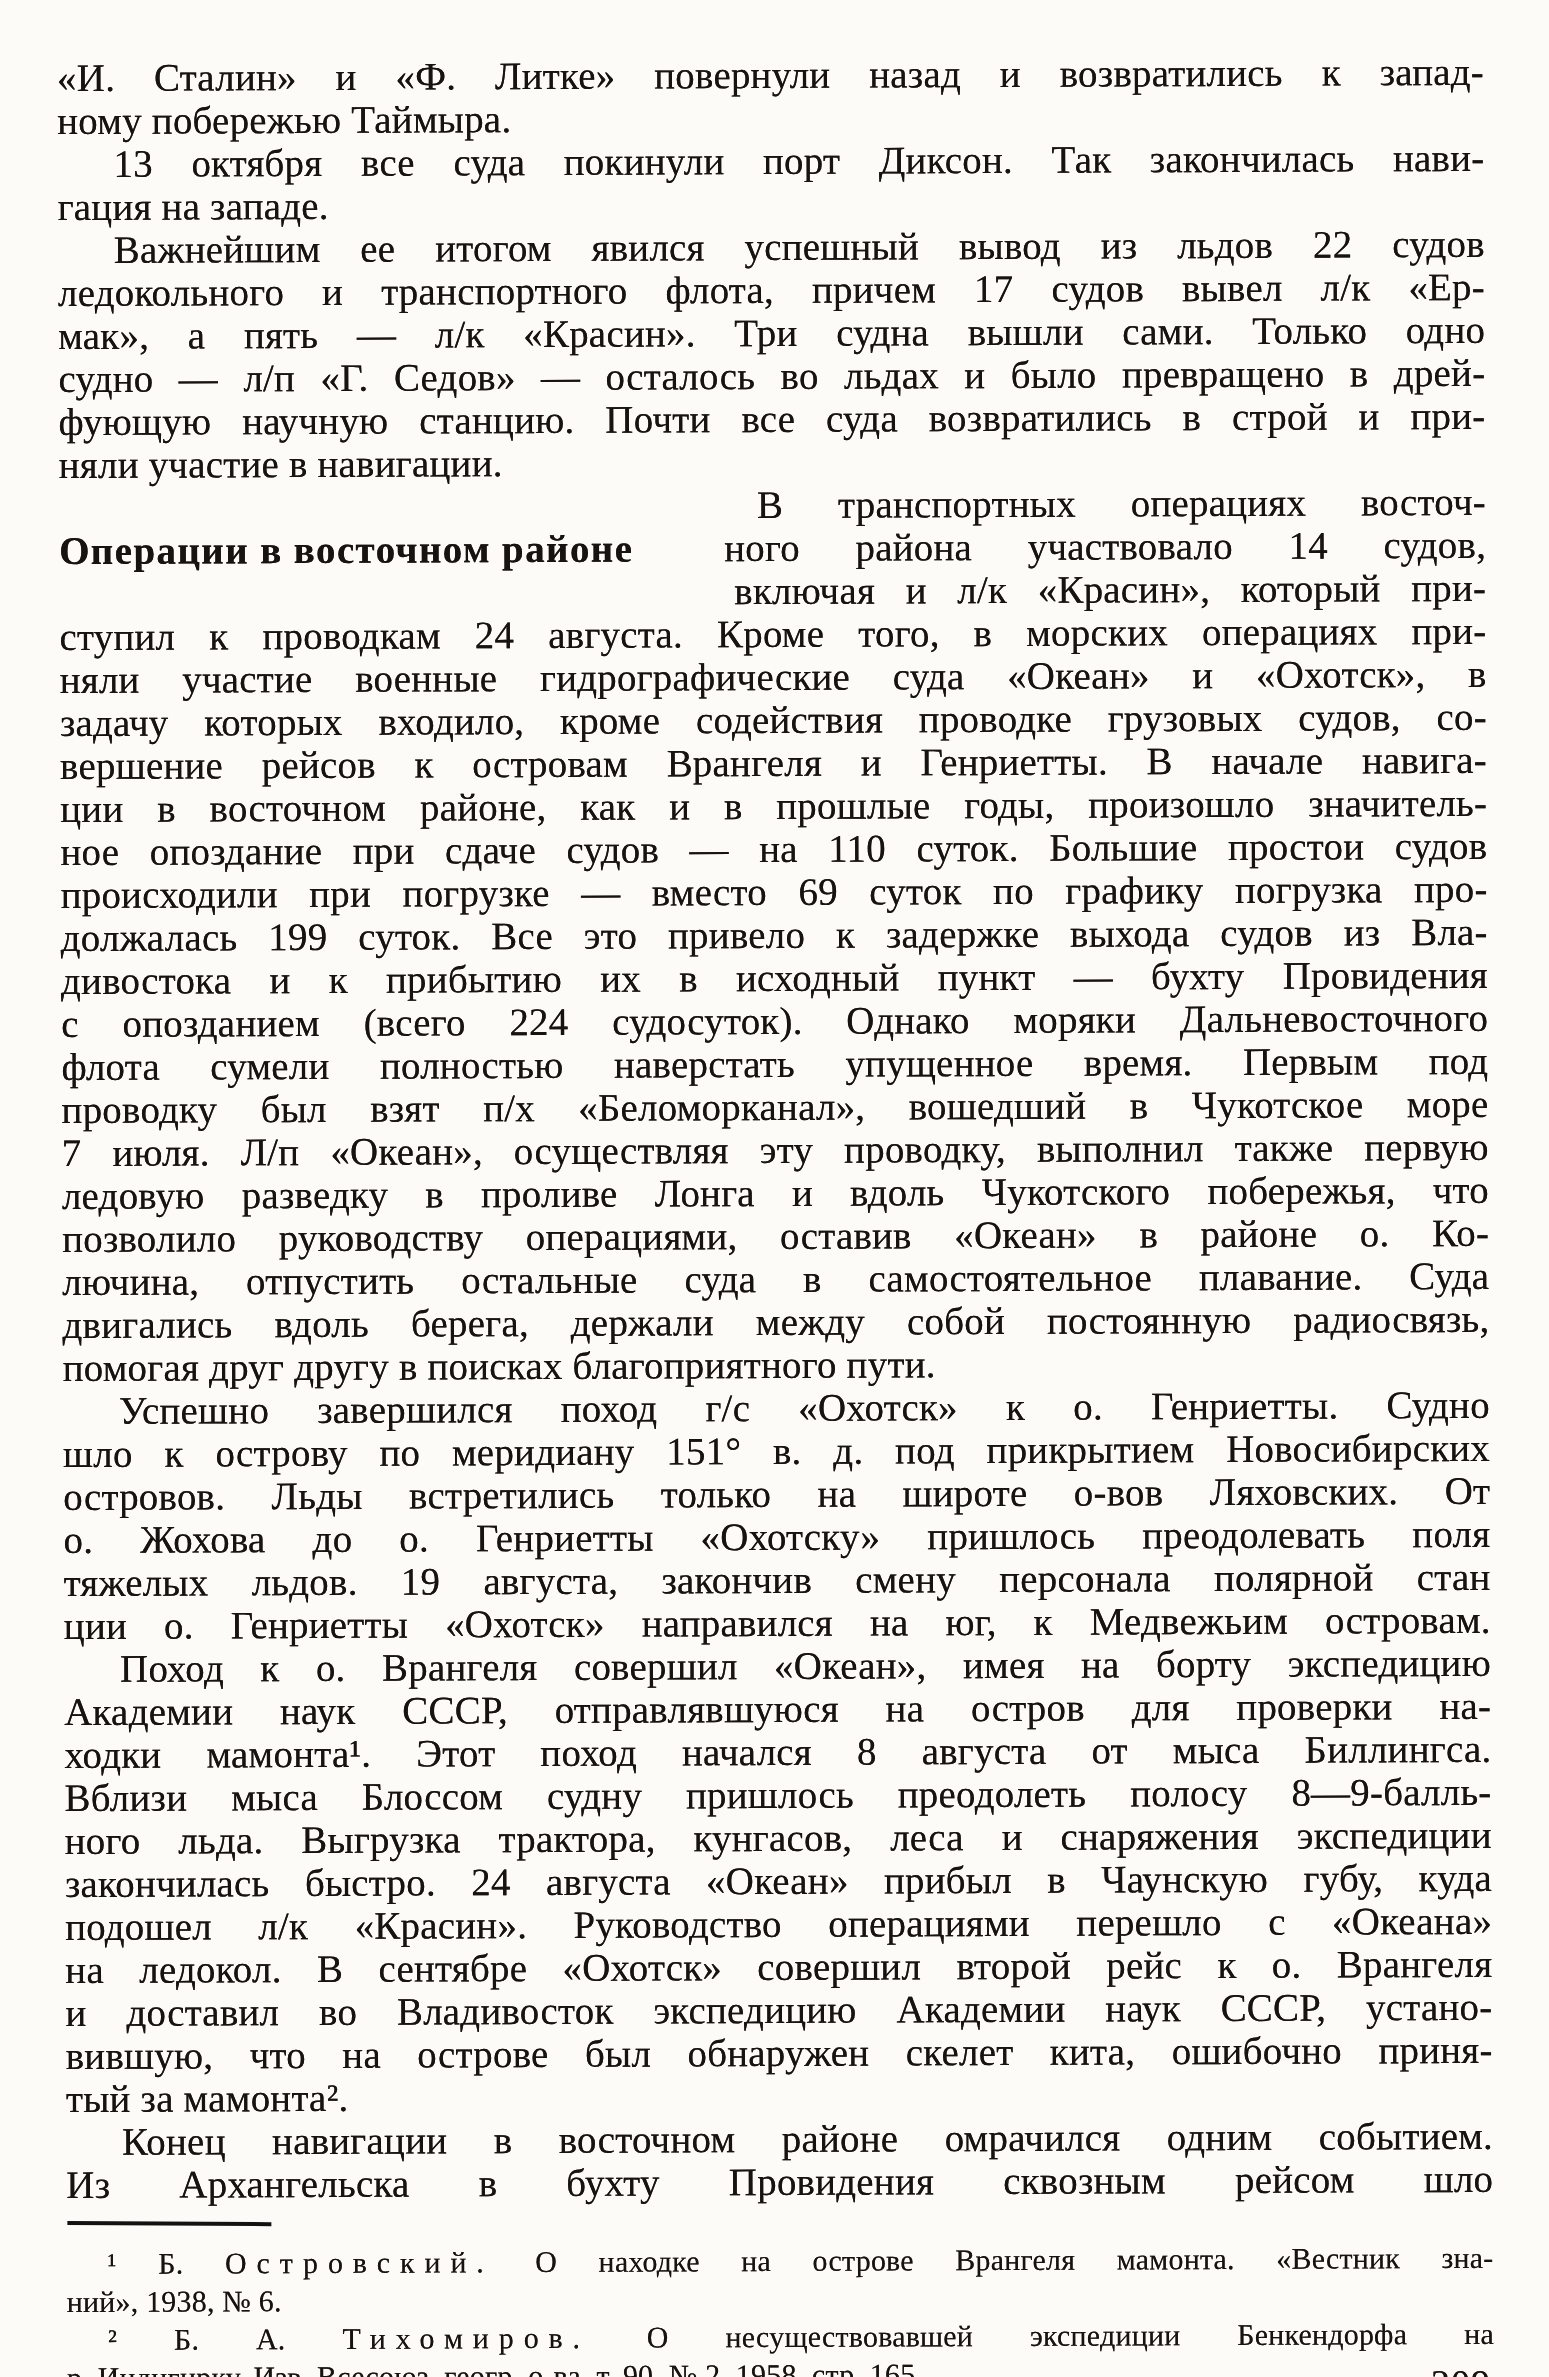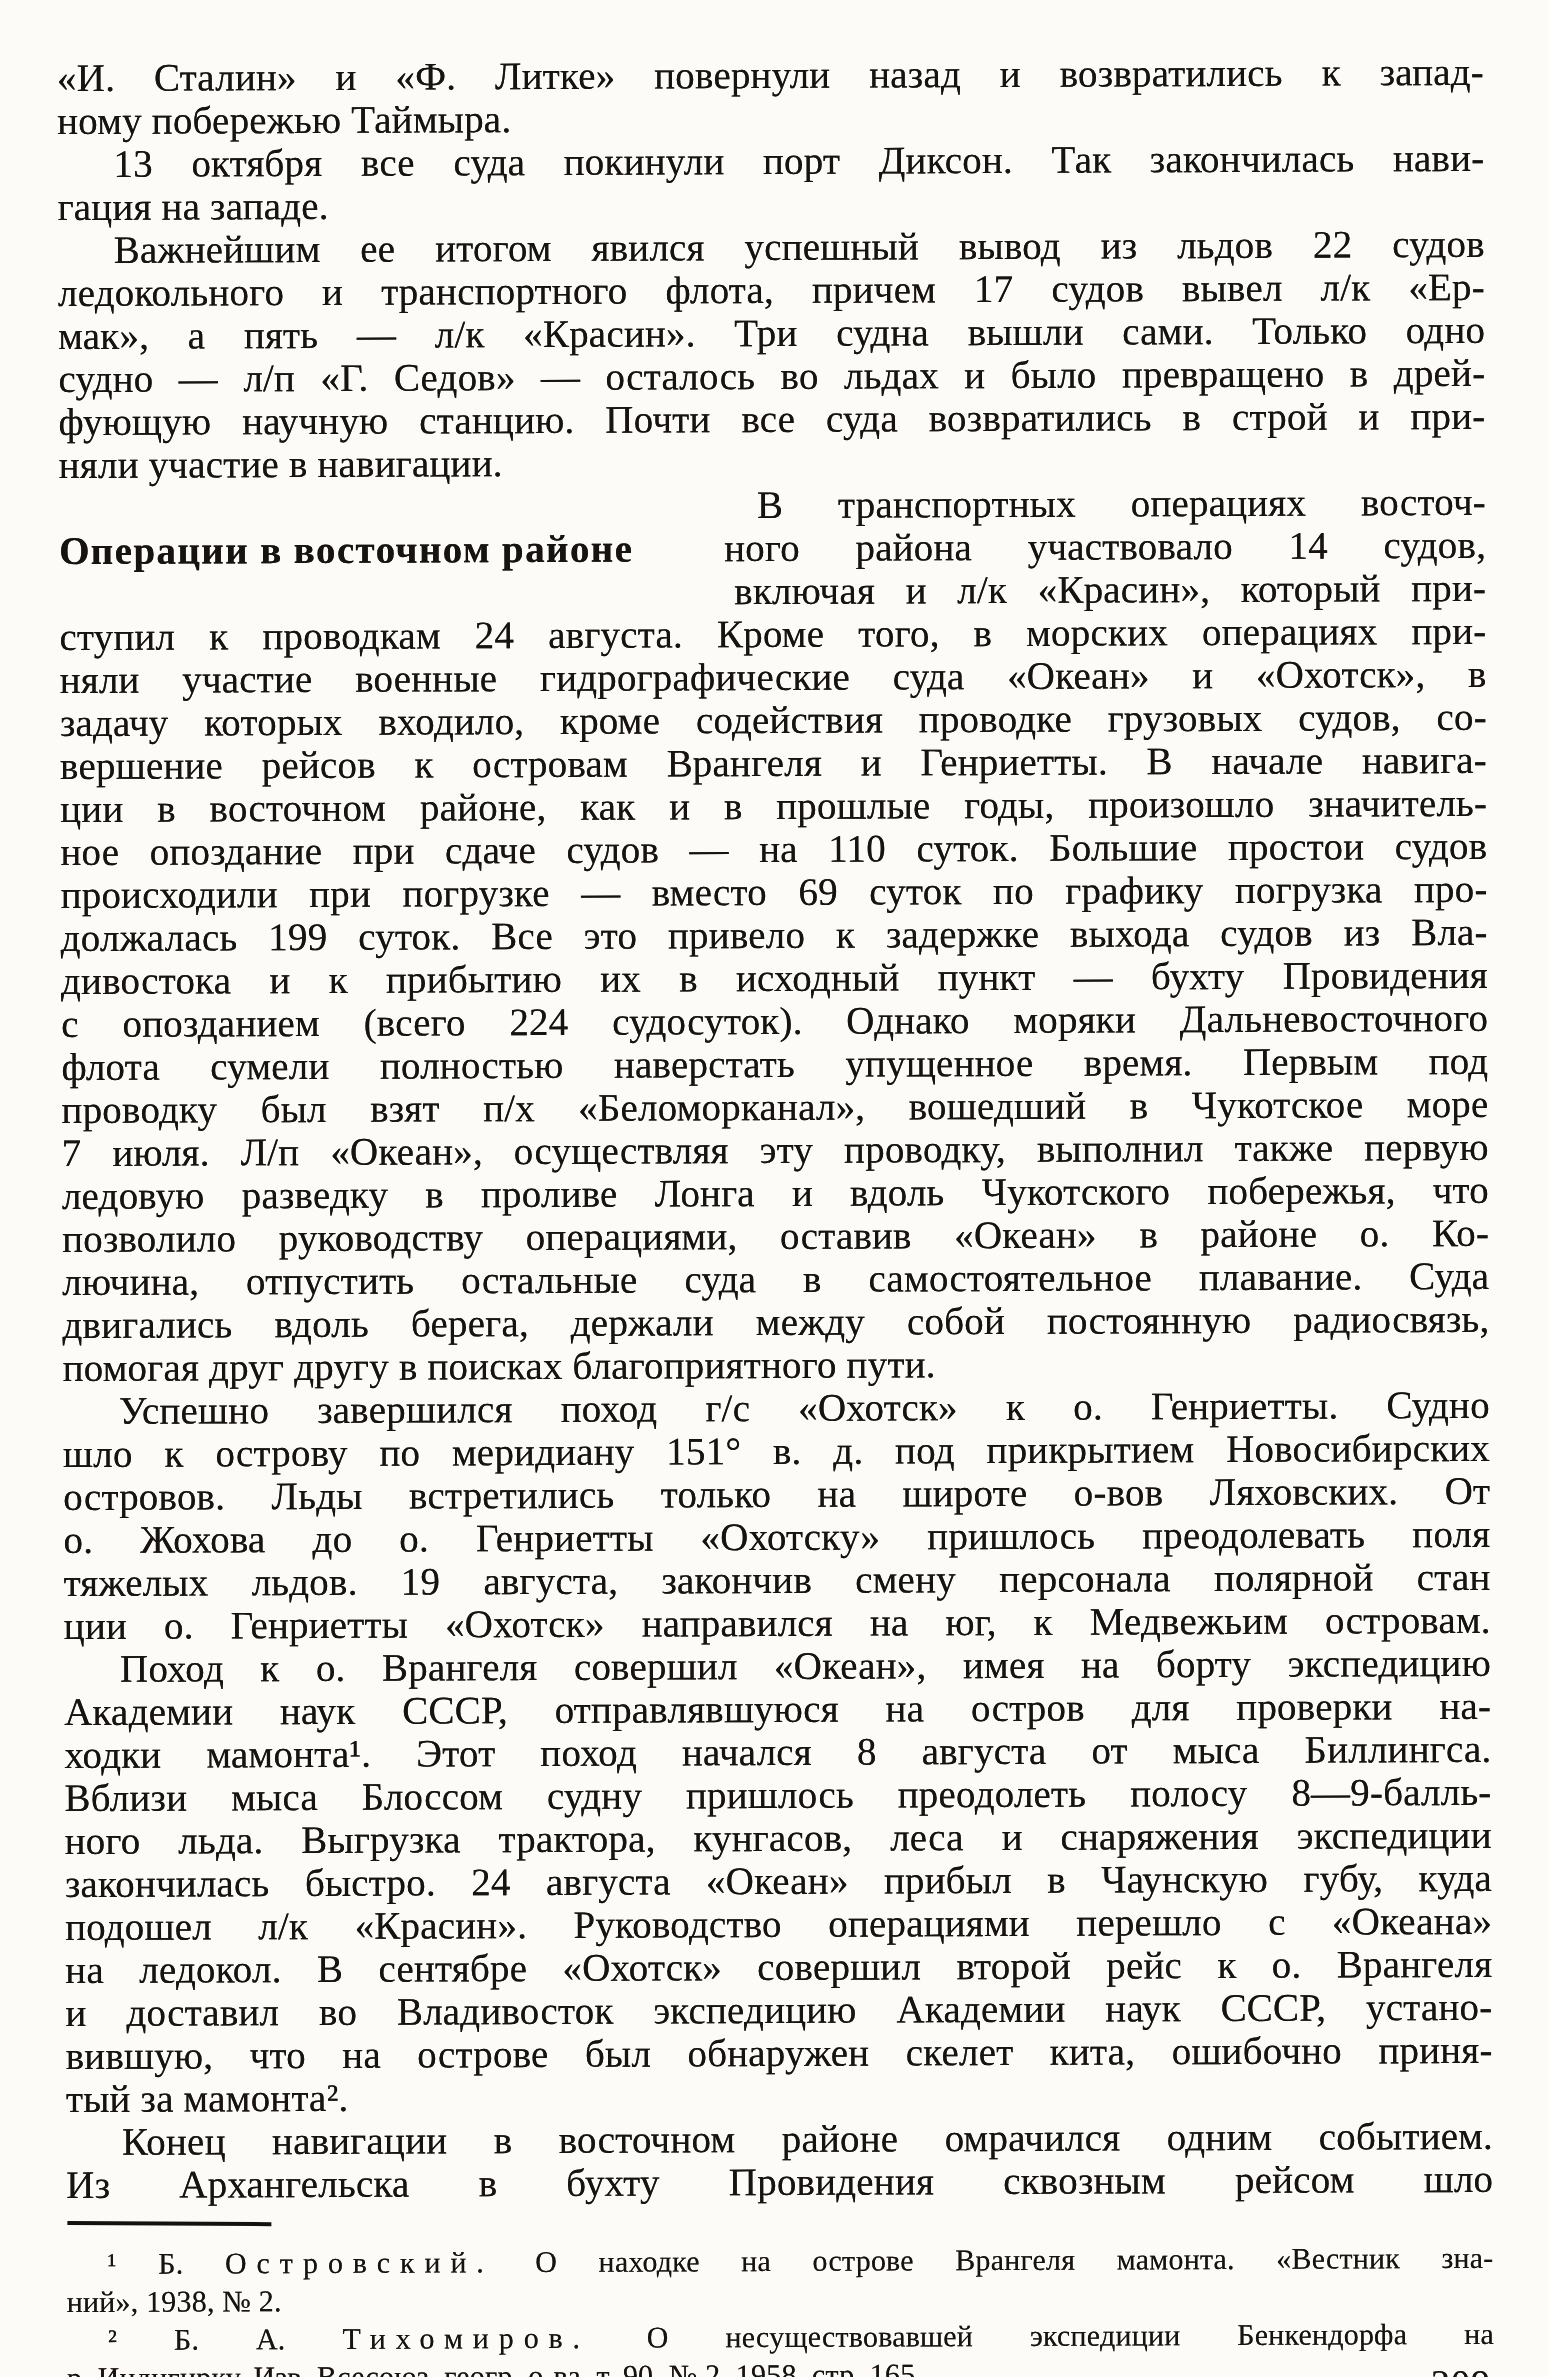--- a/index.html
+++ b/index.html
@@ -114,20 +114,20 @@
         <div class="line"><span>на ледокол. В сентябре «Охотск» совершил второй рейс к о. Врангеля</span></div>
         <div class="line"><span>и доставил во Владивосток экспедицию Академии наук СССР, устано-</span></div>
         <div class="line"><span>вившую, что на острове был обнаружен скелет кита, ошибочно приня-</span></div>
         <div class="line last"><span>тый за мамонта².</span></div>
         <div class="line ind"><span>Конец навигации в восточном районе омрачился одним событием.</span></div>
         <div class="line"><span>Из Архангельска в бухту Провидения сквозным рейсом шло</span></div>
       </div>
     <div class="fnrule"></div>
     <div class="footnotes">
         <div class="line ind"><span>¹ Б. </span><span class="sp">Островский.</span><span> О находке на острове Врангеля мамонта. «Вестник зна-</span></div>
-        <div class="line last"><span>ний», 1938, № 2.</span></div>
+        <div class="line last"><span>ний», 1938, № 6.</span></div>
         <div class="line ind"><span>² Б. А. </span><span class="sp">Тихомиров.</span><span> О несуществовавшей экспедиции Бенкендорфа на</span></div>
         <div class="line last"><span>р. Индигирку. Изв. Всесоюз. геогр. о-ва, т. 90, № 2, 1958, стр. 165.</span></div>
       </div>
   </div>
   <div class="pageno">209</div>
 </div>
 
 
 </body></html>

